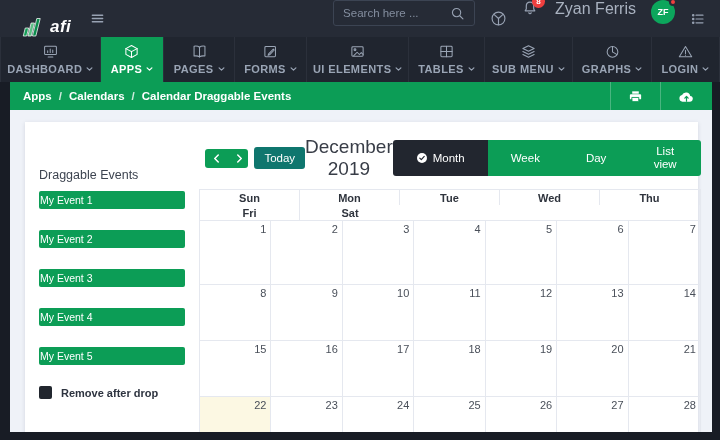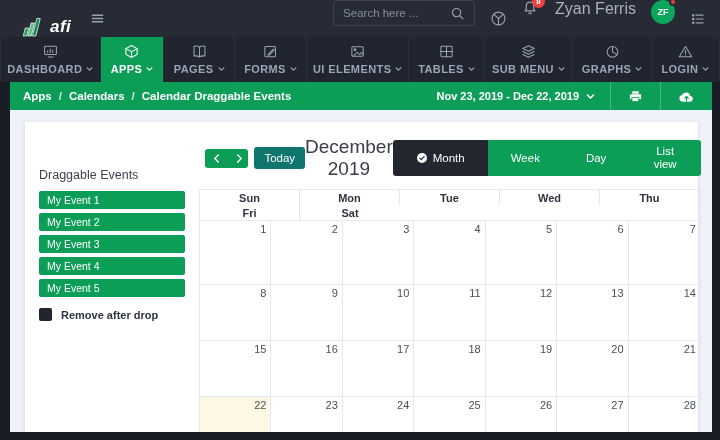--- a/index.html
+++ b/index.html
@@ -50,21 +50,21 @@
   .caret-w svg { width:9px; height:5px; stroke-width:1.6; }
   .bc-div { width:1px; height:100%; background:rgba(255,255,255,.25); }
   .icon-btn { height:100%; display:flex; align-items:center; padding:0 17px; cursor:pointer; }
 
   
   .content { margin:0 8px 0 10px; height:322px; background:#eff2f8; padding:12px 14px 0 15px; overflow:hidden; }
   .card { background:#fff; height:340px; box-shadow:0 1px 4px rgba(40,50,70,.14); display:flex; }
 
   .events-panel { width:170px; flex-shrink:0; padding:46px 10px 0 14px; }
   .panel-title { font-size:12.5px; color:#3d4450; margin-bottom:9px; }
-  .event-btn { background:#0c9d56; color:#fff; font-size:10.5px; padding:3px 8px; border-radius:2px; margin-bottom:4px; cursor:move; }
+  .event-btn { background:#0c9d56; color:#fff; font-size:10.5px; padding:3px 1px; border-radius:2px; margin-bottom:21px; cursor:move; }
   .checkbox-row { display:flex; align-items:center; gap:9px; margin-top:11px; cursor:pointer; }
   .checkbox { width:13px; height:13px; background:#21262e; border-radius:2px; flex-shrink:0; }
   .checkbox-label { font-size:11px; font-weight:bold; color:#2e3440; }
 
   .calendar { flex:1; padding:14px 10px 0 4px; display:flex; flex-direction:column; }
   .cal-toolbar { display:flex; align-items:center; margin:0 0 9px 0; padding-left:6px; }
   button { border:none; cursor:pointer; font-family:inherit; }
   .btn-group { display:flex; border-radius:3px; overflow:hidden; }
   .btn { font-size:11.5px; color:#fff; padding:5px 23px; display:flex; align-items:center; gap:5px; background:#0c9d56; line-height:1.1; }
   .btn.nav { padding:5px 8px; }
@@ -296,28 +296,20 @@
 
 <div class="breadcrumb-bar">
   <div class="bc-left" id="bc-items">
       <span class="bc-item">Apps</span>
       <span class="bc-sep">/</span>
       <span class="bc-item">Calendars</span>
       <span class="bc-sep">/</span>
       <span class="bc-item">Calendar Draggable Events</span>
     </div>
   <div class="bc-right">
-    <div class="date-range">
-      <span>Nov 23, 2019 - Dec 22, 2019</span>
-      <span class="ic caret-w" id="i-caret-bc">
-          <svg viewBox="0 0 8 5">
-            <path d="m1 1 3 3 3-3"></path>
-          </svg>
-        </span>
-    </div>
     <div class="bc-div"></div>
     <div class="icon-btn">
       <span class="ic s15" id="i-printer">
           <svg viewBox="0 0 16 16" width="15" height="15">
             <path d="M4.5 2.5h7V5h-7z" fill="#fff" stroke="none"></path>
             <rect x="2" y="5.5" width="12" height="5.5" rx="1" fill="#fff" stroke="none"></rect>
             <rect x="4.5" y="9" width="7" height="4.5" fill="#fff" stroke="#0c9d56" stroke-width="1"></rect>
           </svg>
         </span>
     </div>

